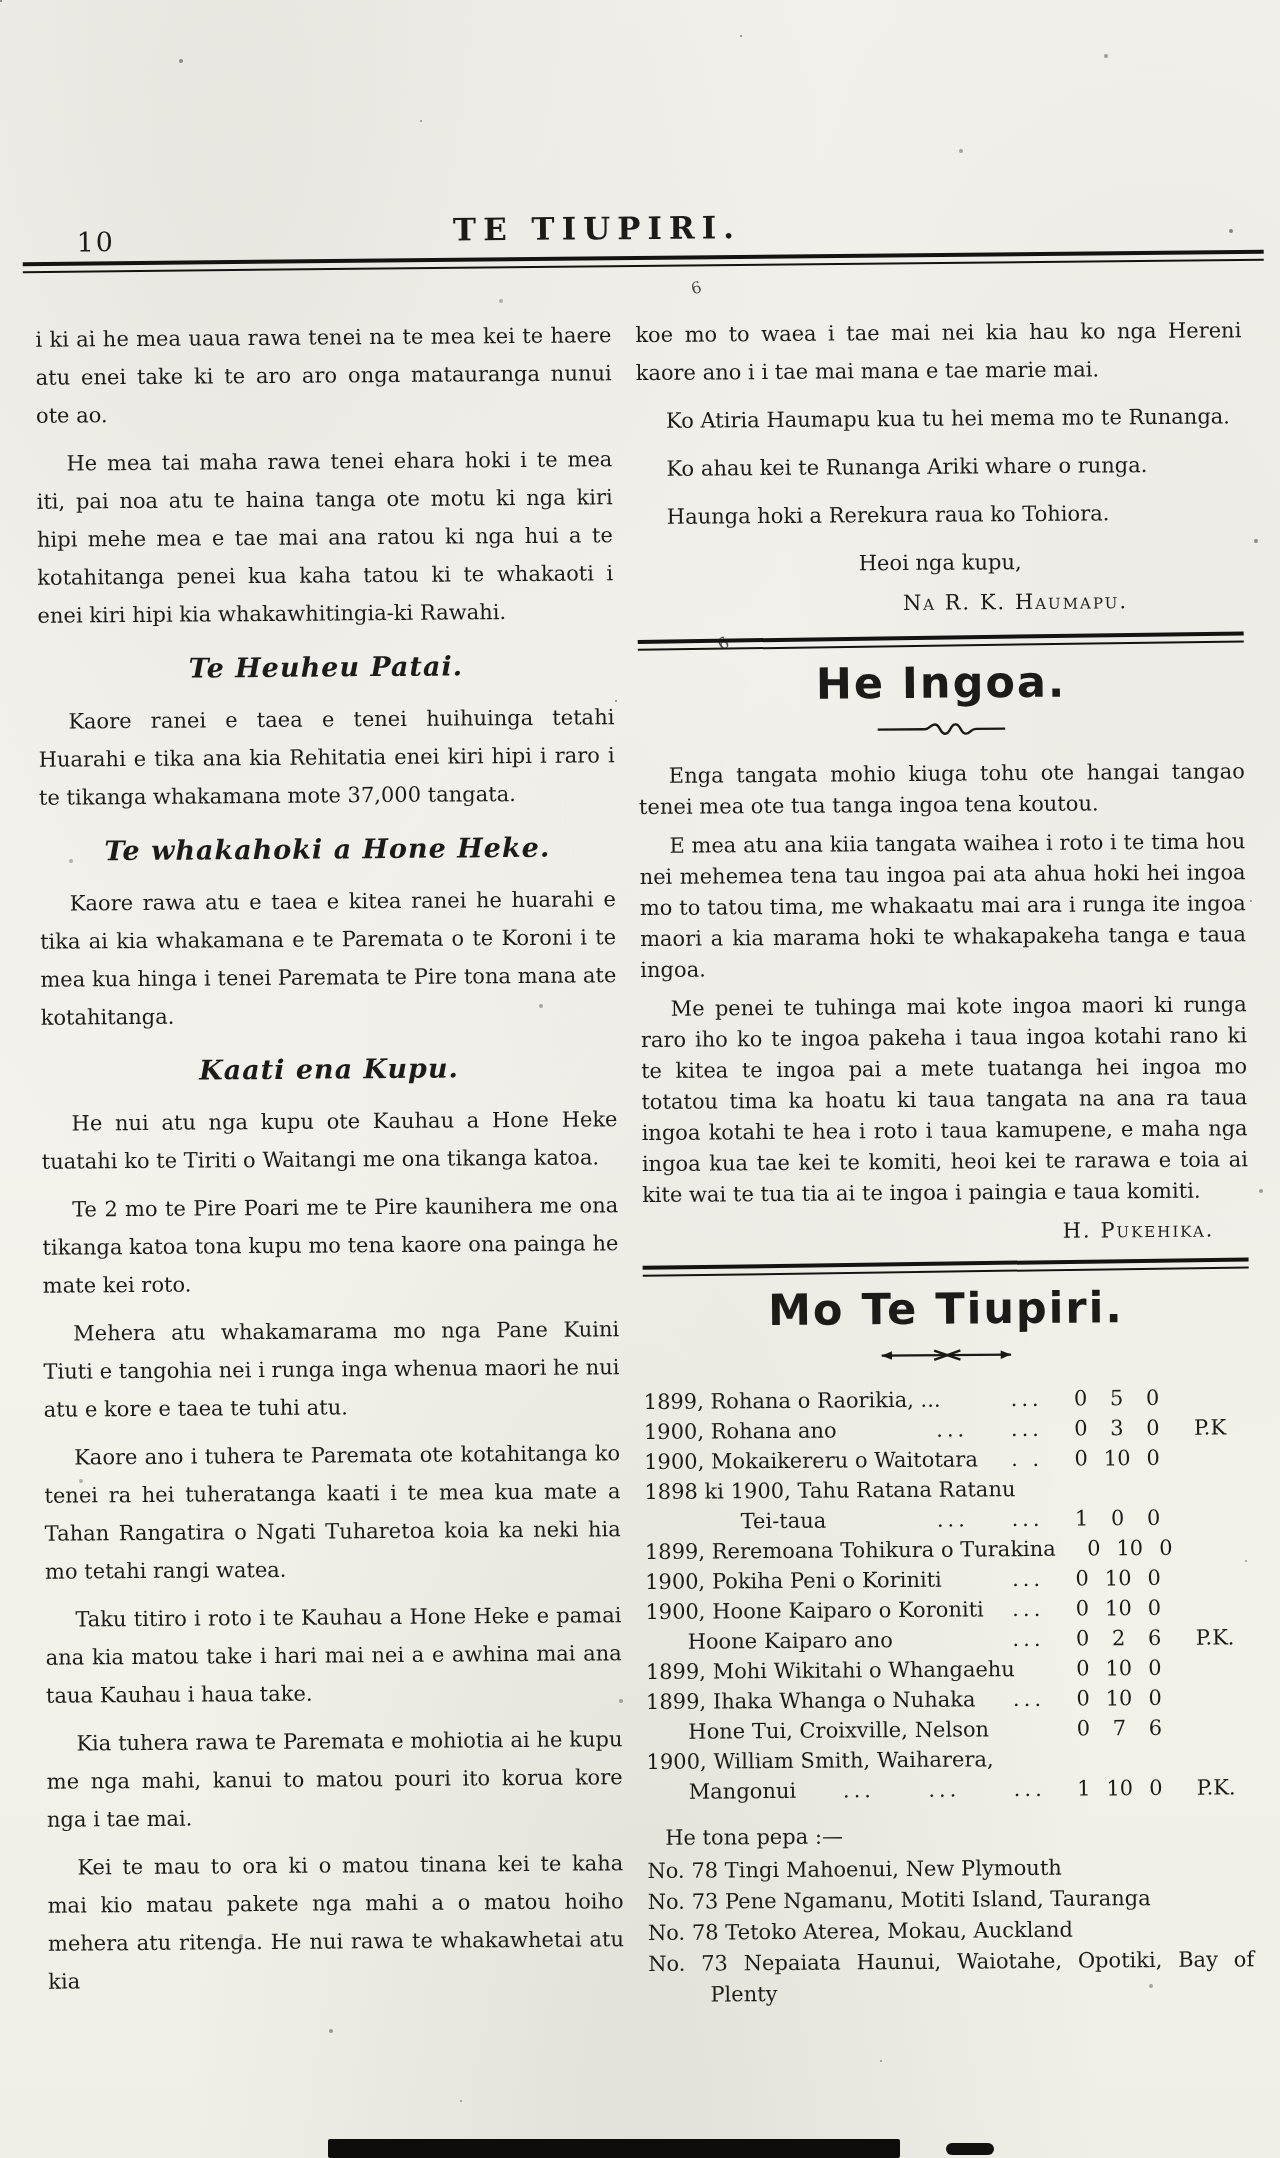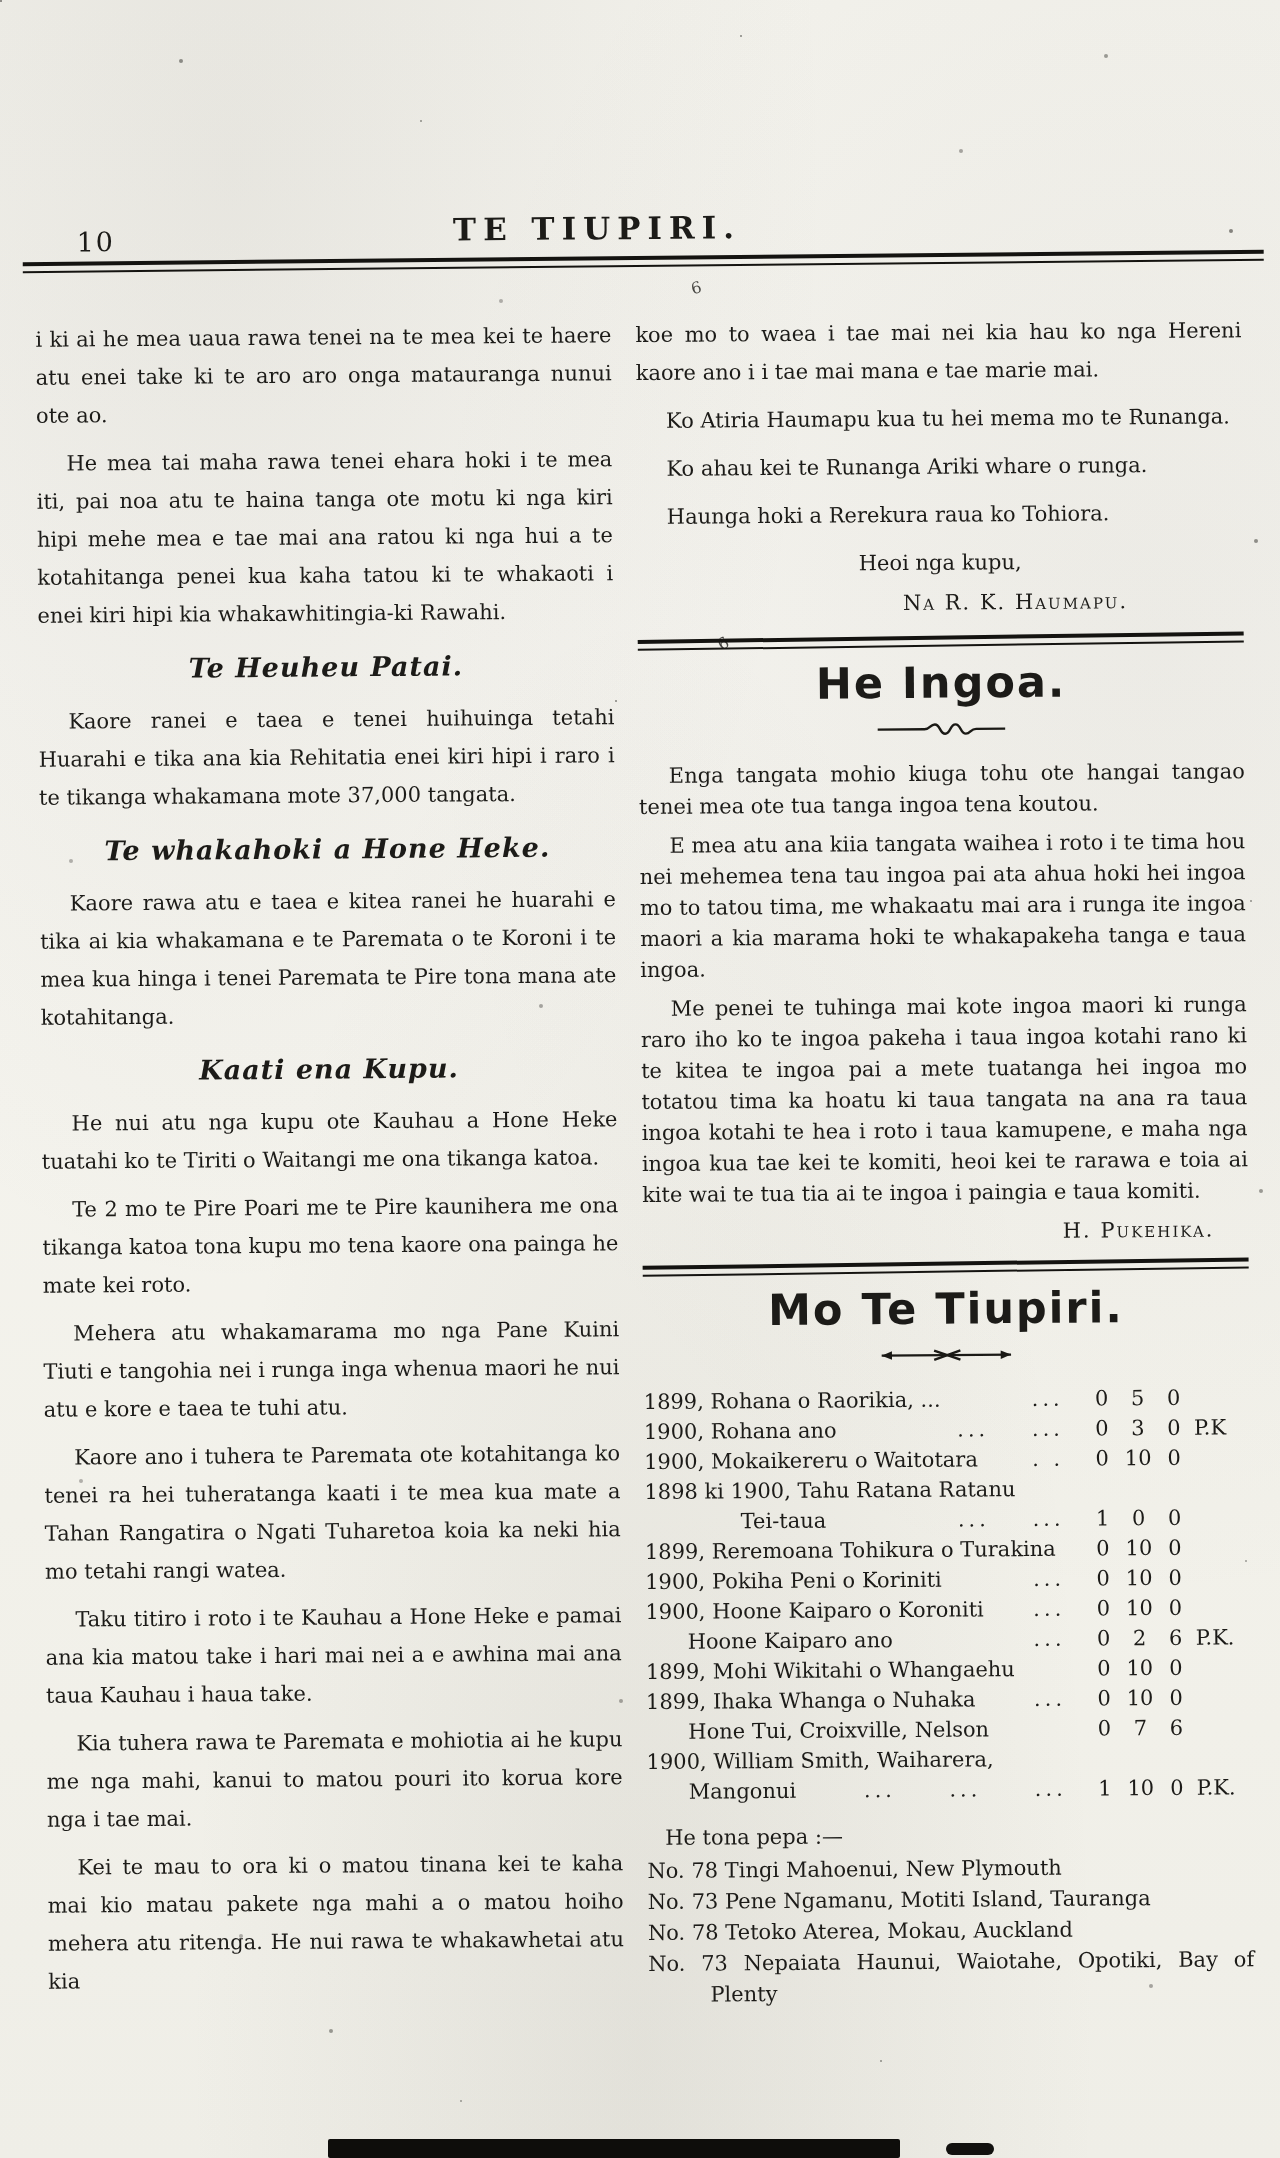--- a/index.html
+++ b/index.html
@@ -39,21 +39,21 @@
   .tight p{line-height:31px; margin-bottom:8px;}
   .pukehika{text-align:right; padding-right:34px; text-indent:0 !important;}
   .sub-list{margin-top:10px; line-height:30px; font-size:21px;}
   .sub-row{display:flex; align-items:baseline;}
   .sub-row.indent-shallow .sub-label{padding-left:42px;}
   .sub-row.indent-deep .sub-label{padding-left:96px;}
   .sub-label{white-space:nowrap;}
   .sub-leader{flex:1 1 auto; text-align:right; padding-right:20px; letter-spacing:4px;
     white-space:pre; overflow:hidden;}
   .amt{flex:0 0 36px; text-align:center;}
-  .sub-note{flex:0 0 56px; padding-left:2px;}
+  .sub-note{flex:0 0 56px; padding-left:2px;margin-left:21px;}
   .papers{margin-top:16px; line-height:31px;}
   .papers-intro{padding-left:18px; margin-bottom:2px;}
   .paper-item{padding-left:62px; text-indent:-62px;}
   .bottom-bar{position:absolute; bottom:0; left:328px; width:572px; height:19px;
     background:#0e0d0b; border-radius:2px;}
   .bottom-nub{position:absolute; bottom:3px; left:946px; width:48px; height:12px;
     background:#12110f; border-radius:6px;}
   .artifact{position:absolute; font-size:16px; opacity:.8;}
   .specks{position:absolute; top:0; left:0; width:2px; height:2px; border-radius:50%;
     background:rgba(25,24,20,.6);

